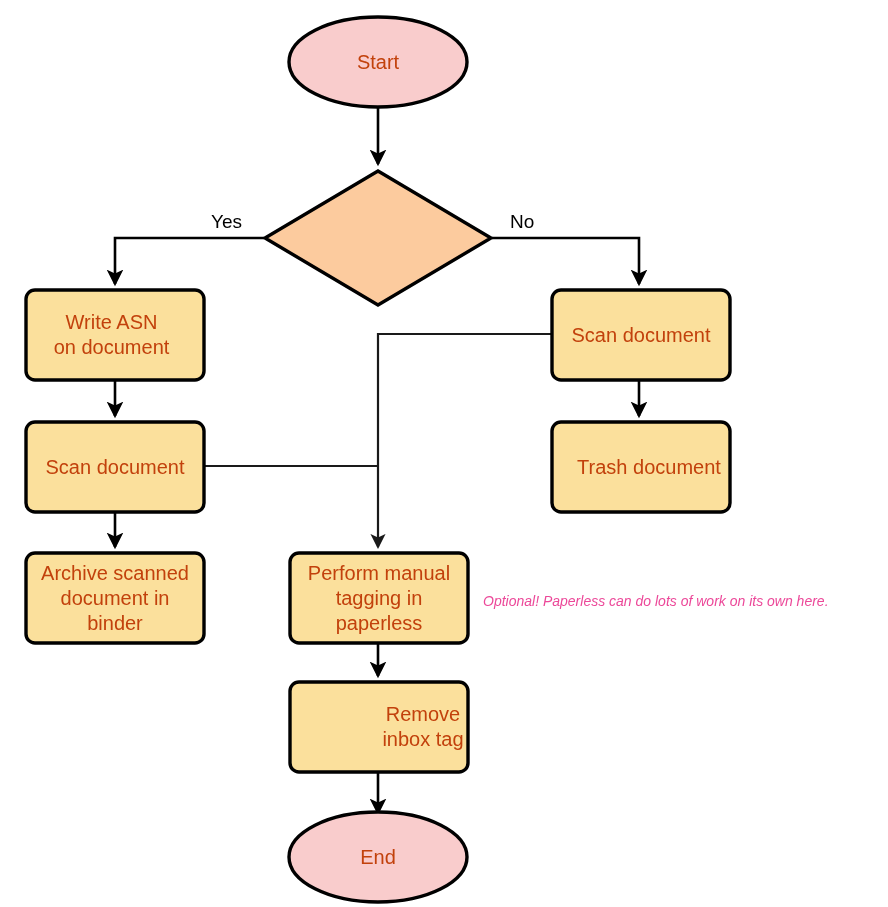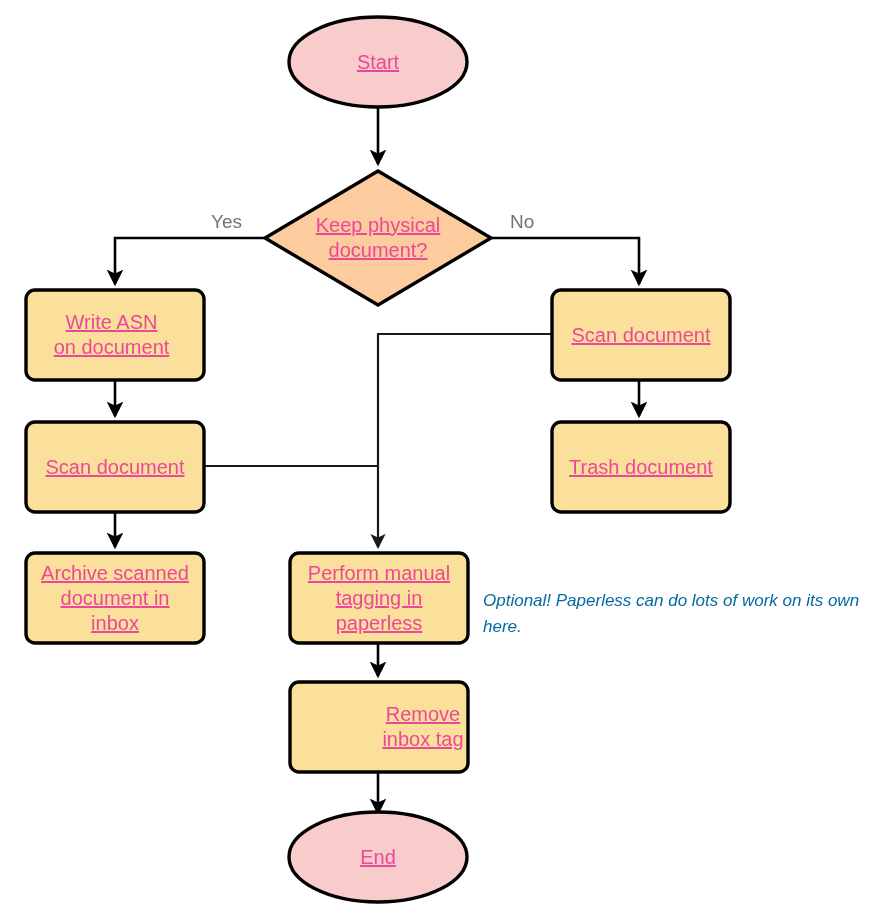--- a/index.html
+++ b/index.html
@@ -27,38 +27,37 @@
     height: 907px;
   }
   .node-label {
     position: absolute;
     display: flex;
     align-items: center;
     justify-content: center;
     text-align: center;
     font-size: 20px;
     line-height: 25px;
-    color: #ec4899;
+    color: #c2410c;
     white-space: pre-line;
     pointer-events: none;
-    text-decoration: underline;
   }
   .edge-label {
     position: absolute;
     font-size: 19px;
     line-height: 21px;
-    color: #737373;
+    color: #000000;
     white-space: nowrap;
   }
   .note-label {
     position: absolute;
-    font-size: 17px;
+    font-size: 14px;
     line-height: 26px;
     font-style: italic;
-    color: #0369a1;
+    color: #ec4899;
   }
 </style>
 </head>
 <body>
 
 <div id="flow-root">
 
   <svg id="flow-svg" viewBox="0 0 888 907" xmlns="http://www.w3.org/2000/svg">
     <defs>
       <marker id="arrowhead" viewBox="0 0 12 12" refX="9.5" refY="6" markerWidth="7" markerHeight="7" orient="auto-start-reverse">
@@ -111,35 +110,33 @@
 
     <rect x="290" y="553" width="178" height="90" rx="9" ry="9" fill="#FBE09C" stroke="#000000" stroke-width="3.4"></rect>
 
     <rect x="290" y="682" width="178" height="90" rx="9" ry="9" fill="#FBE09C" stroke="#000000" stroke-width="3.4"></rect>
 
     <ellipse cx="378" cy="857" rx="89" ry="45" fill="#F9CCCC" stroke="#000000" stroke-width="3.4"></ellipse>
   </svg>
 
   <div class="node-label" style="left:289px; top:17px; width:178px; height:90px;">Start</div>
 
-  <div class="node-label" style="left:268px; top:193px; width:220px; height:90px;">Keep physical
-document?</div>
 
   <div class="node-label" style="left:26px; top:290px; width:171px; height:90px;">Write ASN
 on document</div>
 
   <div class="node-label" style="left:26px; top:422px; width:178px; height:90px;">Scan document</div>
 
   <div class="node-label" style="left:26px; top:553px; width:178px; height:90px;">Archive scanned
 document in
-inbox</div>
+binder</div>
 
   <div class="node-label" style="left:552px; top:290px; width:178px; height:90px;">Scan document</div>
 
-  <div class="node-label" style="left:552px; top:422px; width:178px; height:90px;">Trash document</div>
+  <div class="node-label" style="left:552px; top:422px; width:178px; height:90px;padding-left:8px;">Trash document</div>
 
   <div class="node-label" style="left:290px; top:553px; width:178px; height:90px;border-radius:27px;">Perform manual
 tagging in
 paperless</div>
 
   <div class="node-label" style="left:290px; top:682px; width:178px; height:90px;padding-left:44px;">Remove
 inbox tag</div>
 
   <div class="node-label" style="left:289px; top:812px; width:178px; height:90px;">End</div>
 

